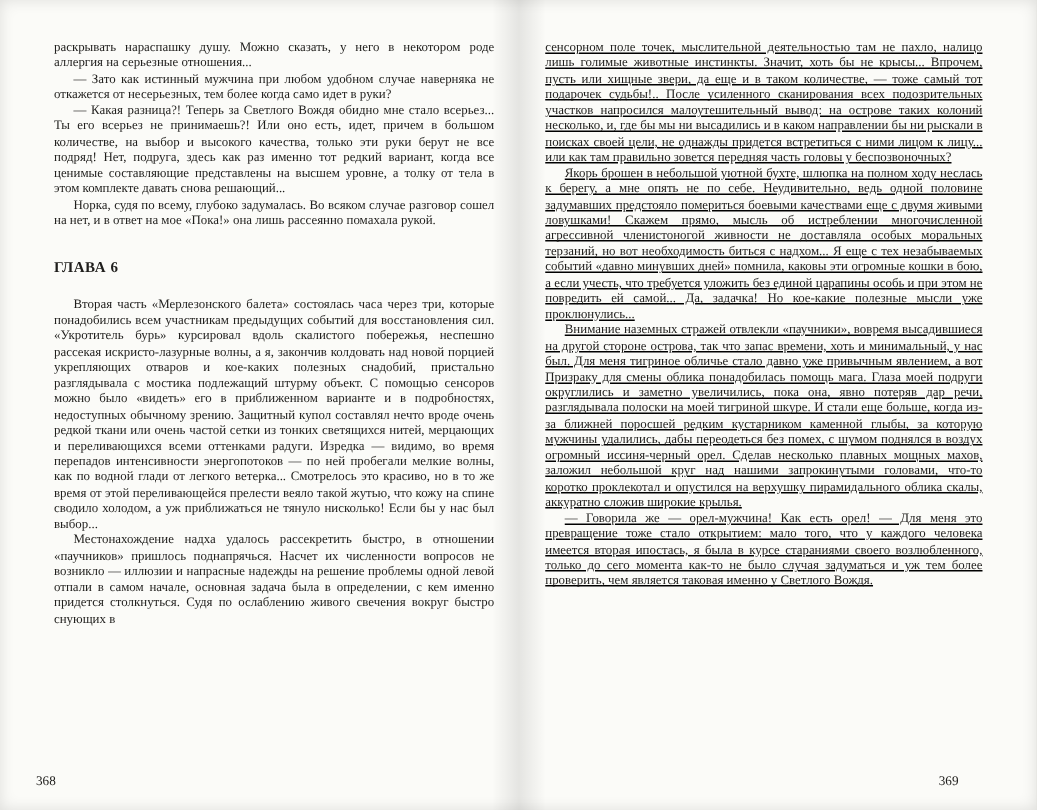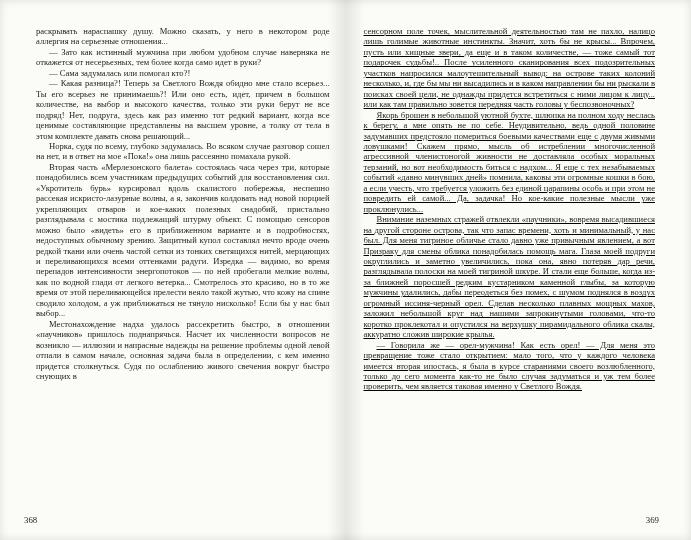--- a/index.html
+++ b/index.html
@@ -57,34 +57,34 @@
     color: #1e1d1b;
     margin: 22px 0 13px 0;
   }
   .page-number {
     position: absolute;
     bottom: 15px;
     font-size: 8.8px;
     color: #1e1d1b;
   }
   .page-number-left  { left: 24px; }
-  .page-number-right { right: 32px; }
+  .page-number-right { right: 52px; }
 </style>
 </head>
 <body>
 
 <div class="spread">
 
   <div class="page page-left">
     <p class="para noindent">раскрывать нараспашку душу. Можно сказать, у него в некотором роде аллергия на серьезные отношения...</p>
     <p class="para">— Зато как истинный мужчина при любом удобном случае наверняка не откажется от несерьезных, тем более когда само идет в руки?</p>
-    <p class="para">— Сама задумалась или помогал кто?!</p>
     <p class="para">— Какая разница?! Теперь за Светлого Вождя обидно мне стало всерьез... Ты его всерьез не принимаешь?! Или оно есть, идет, причем в большом количестве, на выбор и высокого качества, только эти руки берут не все подряд! Нет, подруга, здесь как раз именно тот редкий вариант, когда все ценимые составляющие представлены на высшем уровне, а толку от тела в этом комплекте давать снова решающий...</p>
     <p class="para">Норка, судя по всему, глубоко задумалась. Во всяком случае разговор сошел на нет, и в ответ на мое «Пока!» она лишь рассеянно помахала рукой.</p>
 
+    <h2 class="chapter-heading">ГЛАВА 6</h2>
 
     <p class="para">Вторая часть «Мерлезонского балета» состоялась часа через три, которые понадобились всем участникам предыдущих событий для восстановления сил. «Укротитель бурь» курсировал вдоль скалистого побережья, неспешно рассекая искристо-лазурные волны, а я, закончив колдовать над новой порцией укрепляющих отваров и кое-каких полезных снадобий, пристально разглядывала с мостика подлежащий штурму объект. С помощью сенсоров можно было «видеть» его в приближенном варианте и в подробностях, недоступных обычному зрению. Защитный купол составлял нечто вроде очень редкой ткани или очень частой сетки из тонких светящихся нитей, мерцающих и переливающихся всеми оттенками радуги. Изредка — видимо, во время перепадов интенсивности энергопотоков — по ней пробегали мелкие волны, как по водной глади от легкого ветерка... Смотрелось это красиво, но в то же время от этой переливающейся прелести веяло такой жутью, что кожу на спине сводило холодом, а уж приближаться не тянуло нисколько! Если бы у нас был выбор...</p>
     <p class="para">Местонахождение надха удалось рассекретить быстро, в отношении «паучников» пришлось поднапрячься. Насчет их численности вопросов не возникло — иллюзии и напрасные надежды на решение проблемы одной левой отпали в самом начале, основная задача была в определении, с кем именно придется столкнуться. Судя по ослаблению живого свечения вокруг быстро снующих в</p>
 
     <div class="page-number page-number-left">368</div>
   </div>
 
   <div class="page page-right">
     <p class="para noindent">сенсорном поле точек, мыслительной деятельностью там не пахло, налицо лишь голимые животные инстинкты. Значит, хоть бы не крысы... Впрочем, пусть или хищные звери, да еще и в таком количестве, — тоже самый тот подарочек судьбы!.. После усиленного сканирования всех подозрительных участков напросился малоутешительный вывод: на острове таких колоний несколько, и, где бы мы ни высадились и в каком направлении бы ни рыскали в поисках своей цели, не однажды придется встретиться с ними лицом к лицу... или как там правильно зовется передняя часть головы у беспозвоночных?</p>
     <p class="para">Якорь брошен в небольшой уютной бухте, шлюпка на полном ходу неслась к берегу, а мне опять не по себе. Неудивительно, ведь одной половине задумавших предстояло помериться боевыми качествами еще с двумя живыми ловушками! Скажем прямо, мысль об истреблении многочисленной агрессивной членистоногой живности не доставляла особых моральных терзаний, но вот необходимость биться с надхом... Я еще с тех незабываемых событий «давно минувших дней» помнила, каковы эти огромные кошки в бою, а если учесть, что требуется уложить без единой царапины особь и при этом не повредить ей самой... Да, задачка! Но кое-какие полезные мысли уже проклюнулись...</p>

